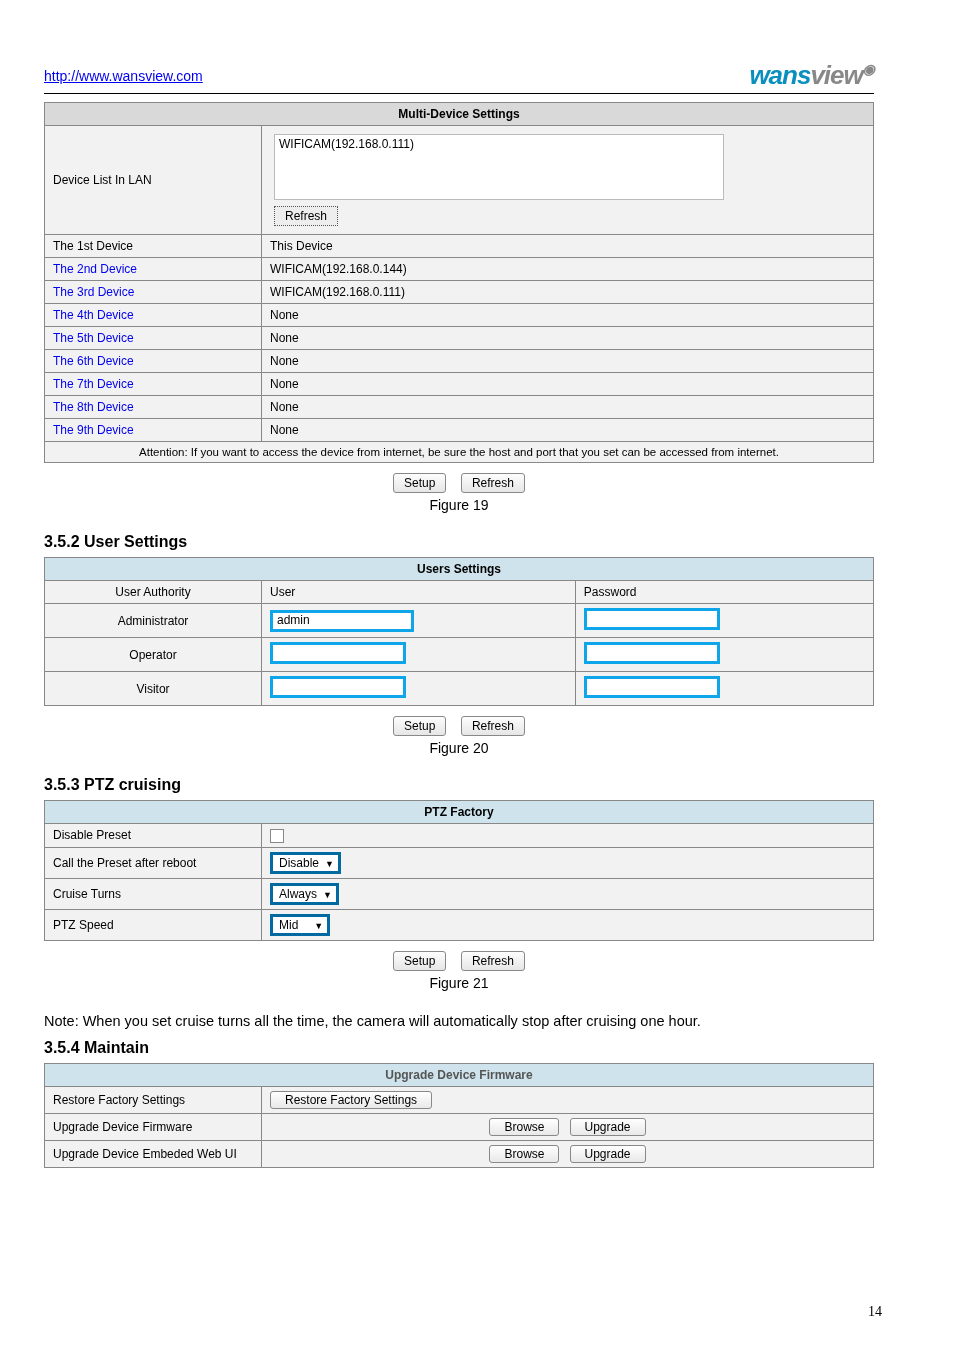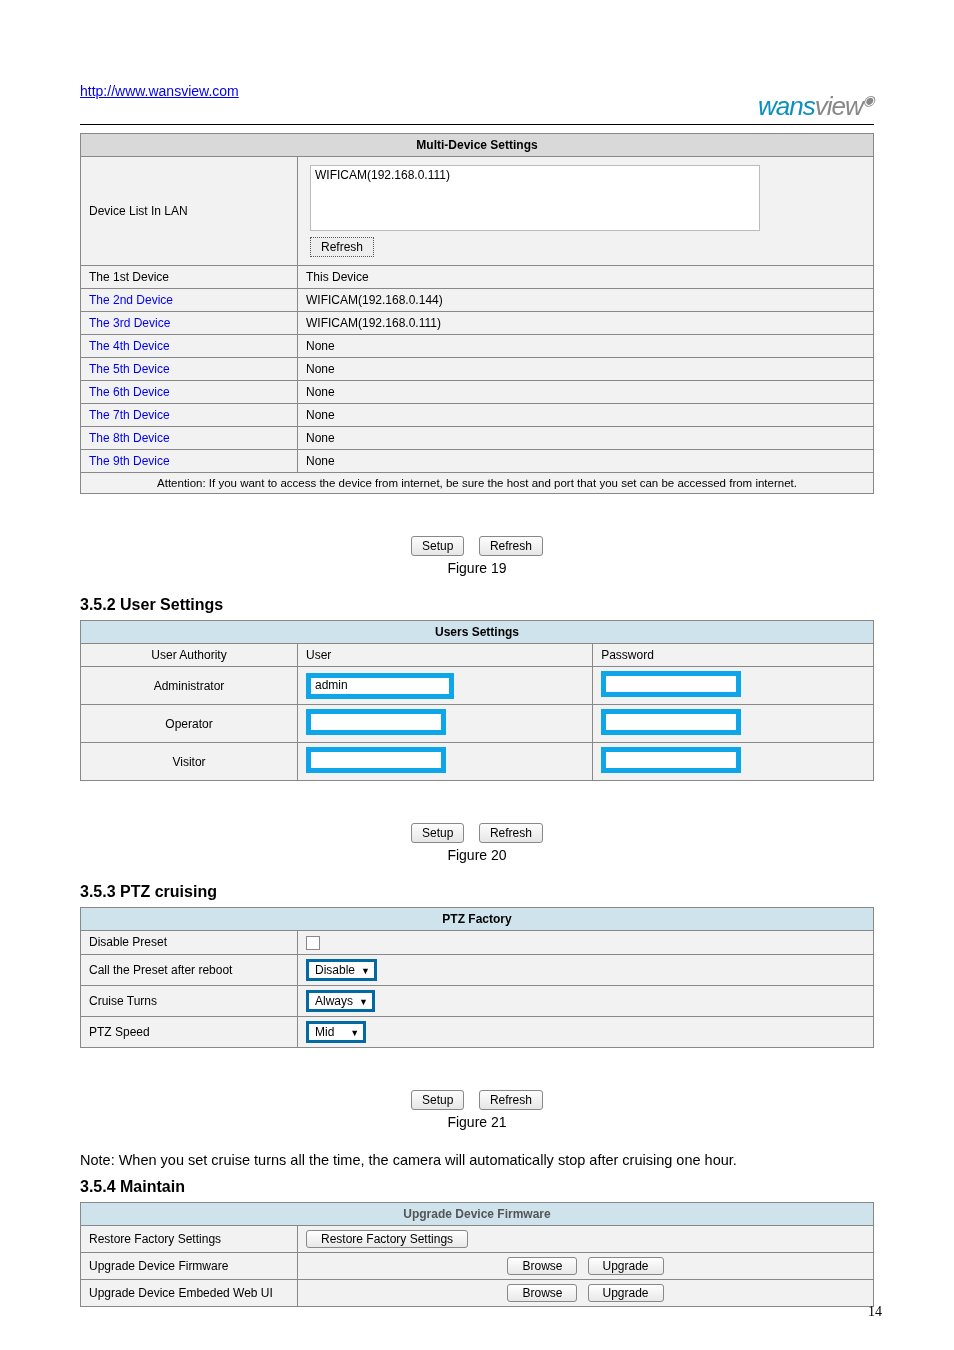--- a/index.html
+++ b/index.html
@@ -5,43 +5,42 @@
   body {
     margin: 0;
     font-family: Arial, sans-serif;
     font-size: 13px;
     color: #000;
     background: #fff;
   }
   .page {
     width: 954px;
     min-height: 1350px;
-    padding: 60px 80px 30px 80px;
+    padding: 60px 80px 30px 44px;
     box-sizing: border-box;
     position: relative;
   }
   .header {
     display: flex;
     justify-content: space-between;
     align-items: center;
     border-bottom: 1px solid #000;
     padding-bottom: 2px;
     margin-bottom: 8px;
   }
   .link {
     color: #0000EE;
     text-decoration: underline;
     font-size: 14px;
   }
   .logo {
     font-size: 26px;
-    font-weight: normal;
+    font-weight: bold;
     font-style: italic;
     letter-spacing: -1px;
-    margin-top: 31px;
   }
   .logo .w1 { color: #0a8fbf; }
   .logo .w2 { color: #888; }
   .eye { font-size: 14px; vertical-align: super; color: #888; }
   table.box {
     width: 100%;
     border-collapse: collapse;
     border: 1px solid #888;
     font-size: 12px;
   }
@@ -65,21 +64,20 @@
     color: #0000EE;
   }
   .btn {
     display: inline-block;
     background: linear-gradient(#fdfdfd, #e6e6e6);
     border: 1px solid #888;
     border-radius: 3px;
     padding: 2px 10px;
     font-size: 12px;
     cursor: pointer;
-    margin-top: 32px;
   }
   .btn-dashed {
     border: 1px dotted #555;
     background: #eee;
     padding: 2px 10px;
     display: inline-block;
   }
   .center-btns {
     text-align: center;
     margin: 10px 0 4px 0;
@@ -111,21 +109,21 @@
   .checkbox-look {
     display: inline-block;
     width: 12px;
     height: 12px;
     border: 1px solid #888;
     background: #fff;
     vertical-align: middle;
   }
   .textfield-look {
     display: inline-block;
-    border: 5px solid #0ea5e9;
+    border: 3px solid #0ea5e9;
     background: #fff;
     width: 130px;
     height: 16px;
   }
   .attn-row td {
     text-align: center;
     font-size: 11.5px;
     background: #f2f2f2;
   }
   .footer-pagenum {

